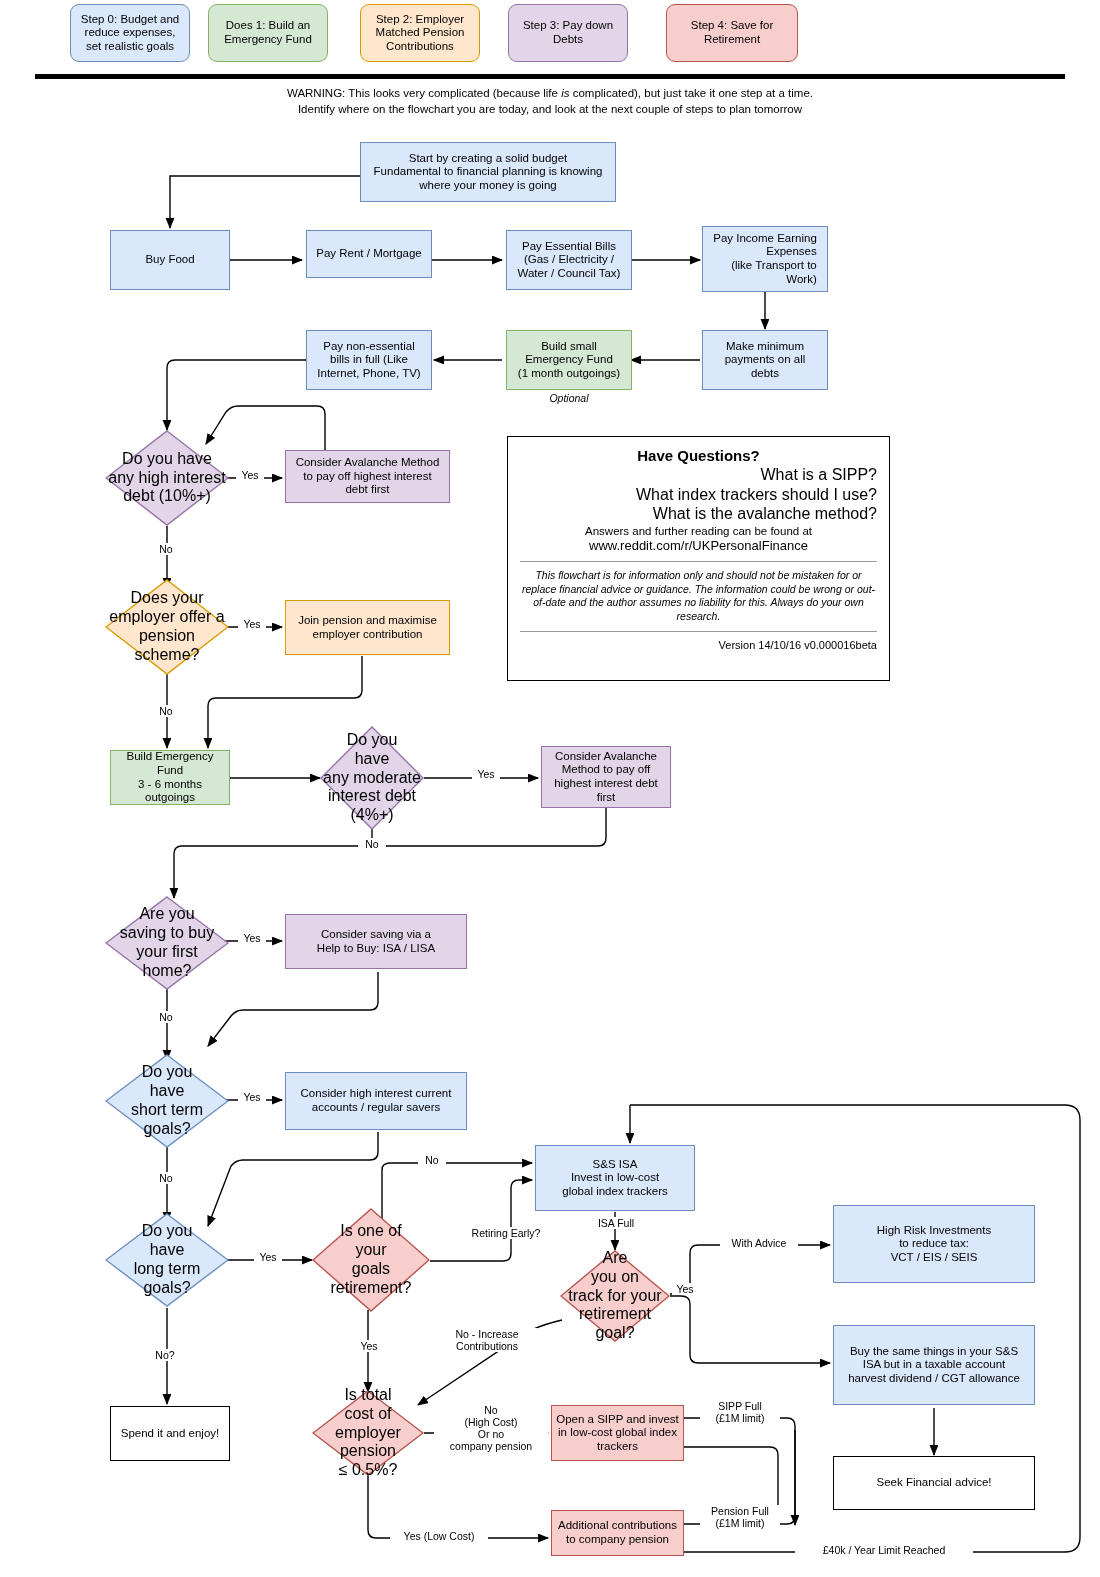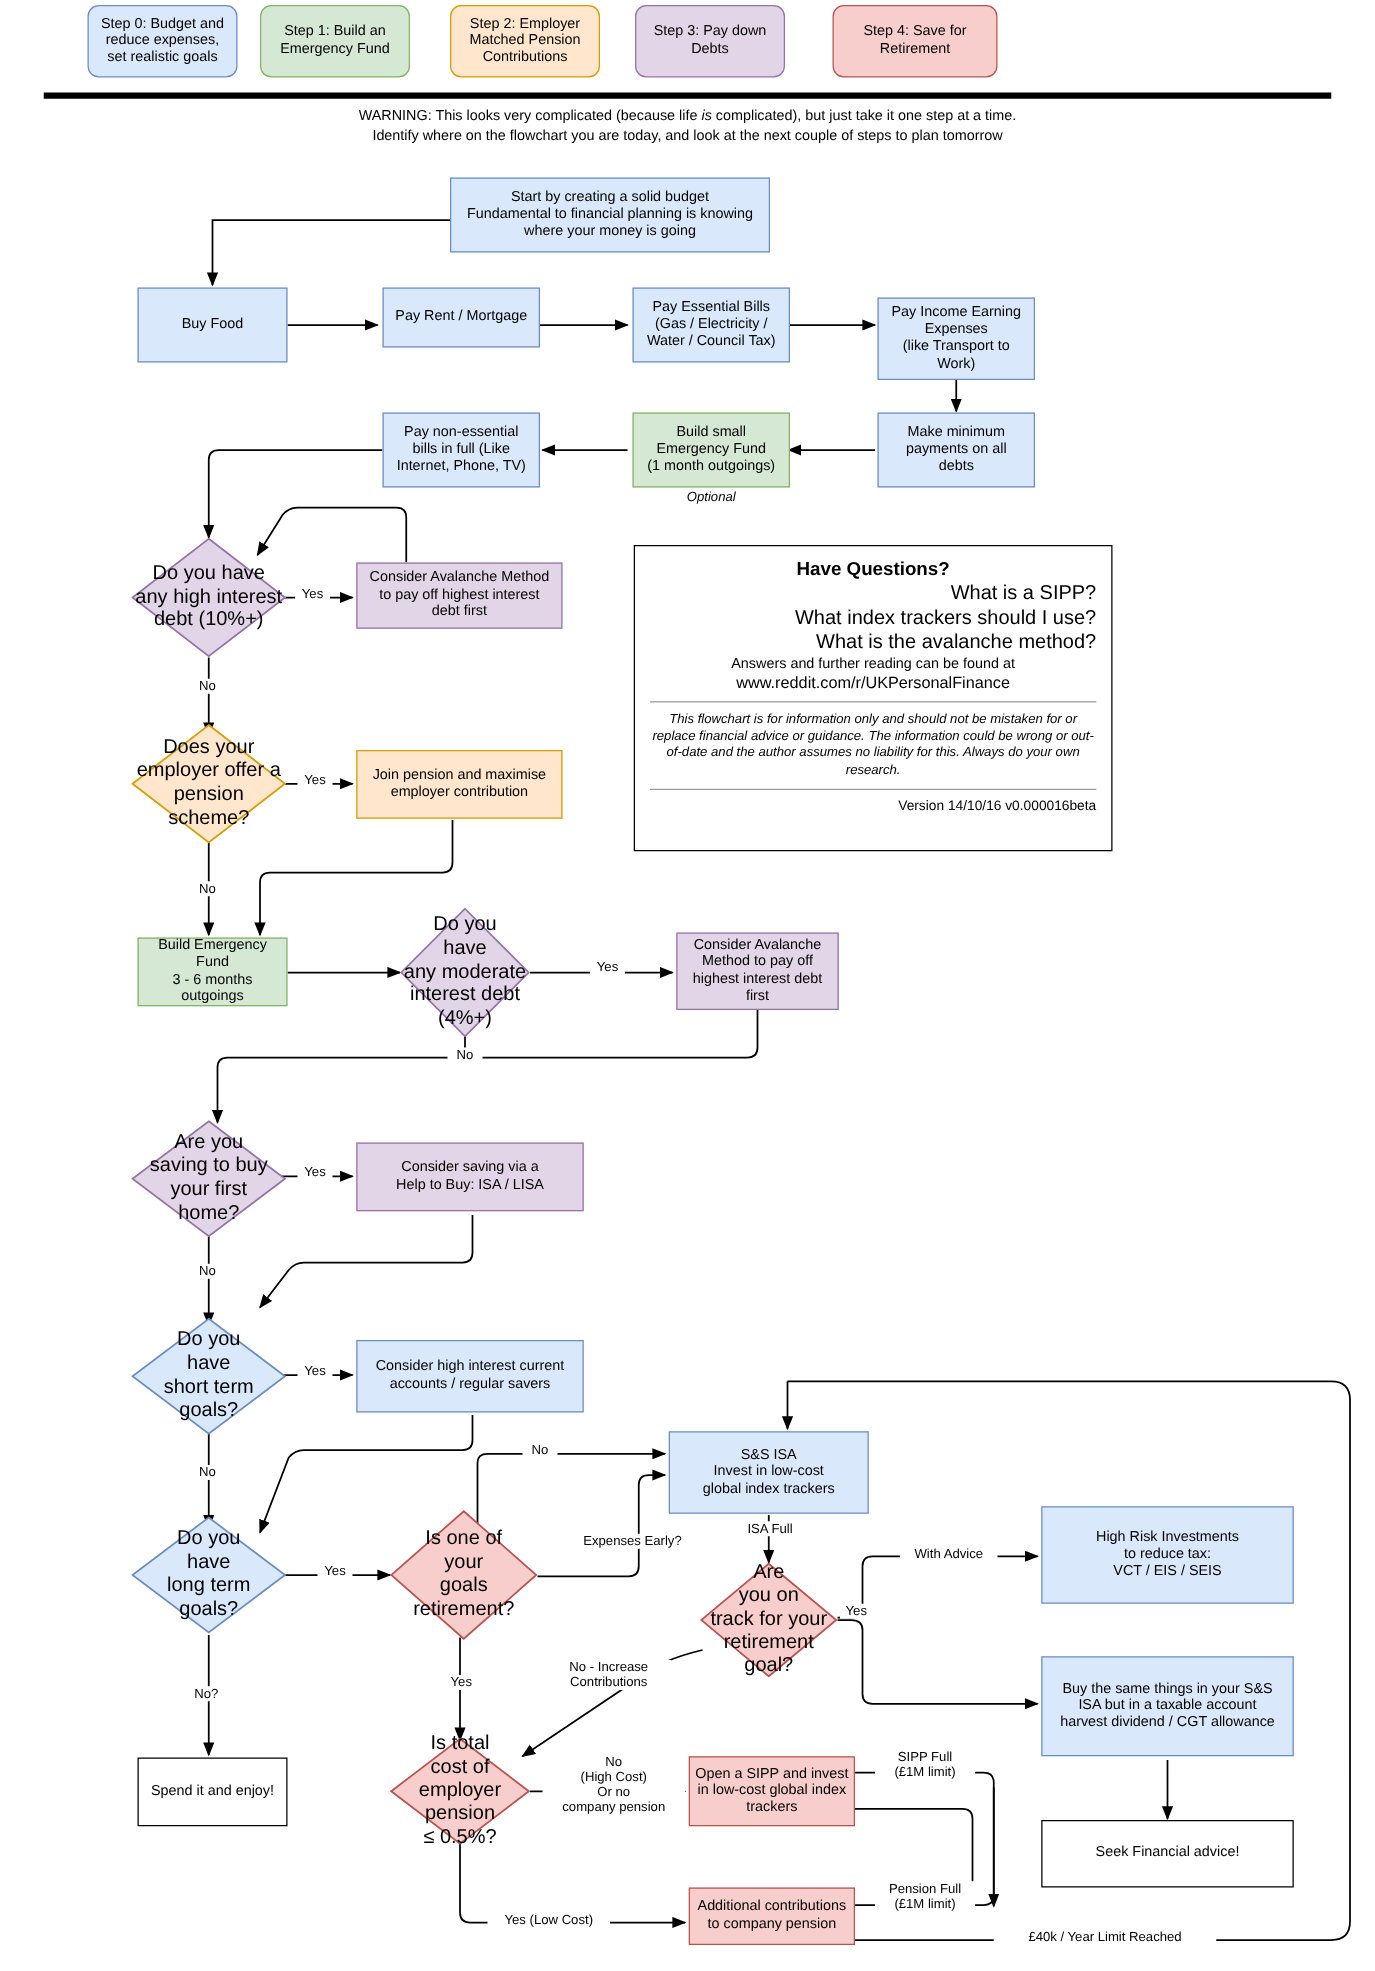--- a/index.html
+++ b/index.html
@@ -120,21 +120,21 @@
   #qbox .qver { font-size: 11px; text-align: right; margin-top: 4px; }
 </style>
 </head>
 <body>
 
 <div id="canvas">
 
   <div class="node rect step" style="left:70px;top:4px;width:120px;height:58px;">Step 0: Budget and
 reduce expenses,
 set realistic goals</div>
-  <div class="node rect step green" style="left:208px;top:4px;width:120px;height:58px;">Step 1: Build an
+  <div class="node rect step green" style="left:208px;top:4px;width:120px;height:58px;">Does 1: Build an
 Emergency Fund</div>
   <div class="node rect step orange" style="left:360px;top:4px;width:120px;height:58px;">Step 2: Employer
 Matched Pension
 Contributions</div>
   <div class="node rect step purple" style="left:508px;top:4px;width:120px;height:58px;">Step 3: Pay down
 Debts</div>
   <div class="node rect step red" style="left:666px;top:4px;width:132px;height:58px;">Step 4: Save for
 Retirement</div>
 
   <div id="divider"></div>
@@ -242,21 +242,21 @@
 where your money is going</div>
 
   <div class="node rect" style="left:110px;top:230px;width:120px;height:60px;">Buy Food</div>
 
   <div class="node rect" style="left:306px;top:230px;width:126px;height:48px;">Pay Rent / Mortgage</div>
 
   <div class="node rect" style="left:506px;top:230px;width:126px;height:60px;">Pay Essential Bills
 (Gas / Electricity /
 Water / Council Tax)</div>
 
-  <div class="node rect" style="left:702px;top:238px;width:126px;height:66px;">Pay Income Earning
+  <div class="node rect" style="left:702px;top:226px;width:126px;height:66px;text-align:right;">Pay Income Earning
 Expenses
 (like Transport to
 Work)</div>
 
   <div class="node rect" style="left:702px;top:330px;width:126px;height:60px;">Make minimum
 payments on all
 debts</div>
 
   <div class="node rect green" style="left:506px;top:330px;width:126px;height:60px;">Build small
 Emergency Fund
@@ -415,21 +415,21 @@
   <div class="elabel" style="left:238px;top:932px;width:28px;">Yes</div>
   <div class="elabel" style="left:152px;top:1011px;width:28px;">No</div>
 
   <div class="elabel" style="left:238px;top:1091px;width:28px;">Yes</div>
   <div class="elabel" style="left:152px;top:1172px;width:28px;">No</div>
 
   <div class="elabel" style="left:254px;top:1251px;width:28px;">Yes</div>
   <div class="elabel" style="left:148px;top:1349px;width:34px;">No?</div>
 
   <div class="elabel" style="left:418px;top:1154px;width:28px;">No</div>
-  <div class="elabel" style="left:463px;top:1227px;width:86px;">Expenses Early?</div>
+  <div class="elabel" style="left:463px;top:1227px;width:86px;">Retiring Early?</div>
   <div class="elabel" style="left:588px;top:1217px;width:56px;">ISA Full</div>
   <div class="elabel" style="left:720px;top:1237px;width:78px;">With Advice</div>
   <div class="elabel" style="left:672px;top:1283px;width:26px;">Yes</div>
   <div class="elabel" style="left:437px;top:1328px;width:100px;">No - Increase
 Contributions</div>
 
   <div class="elabel" style="left:355px;top:1340px;width:28px;"></div>
   <div class="elabel" style="left:355px;top:1340px;width:28px;">Yes</div>
 
   <div class="elabel" style="left:434px;top:1404px;width:114px;">No

